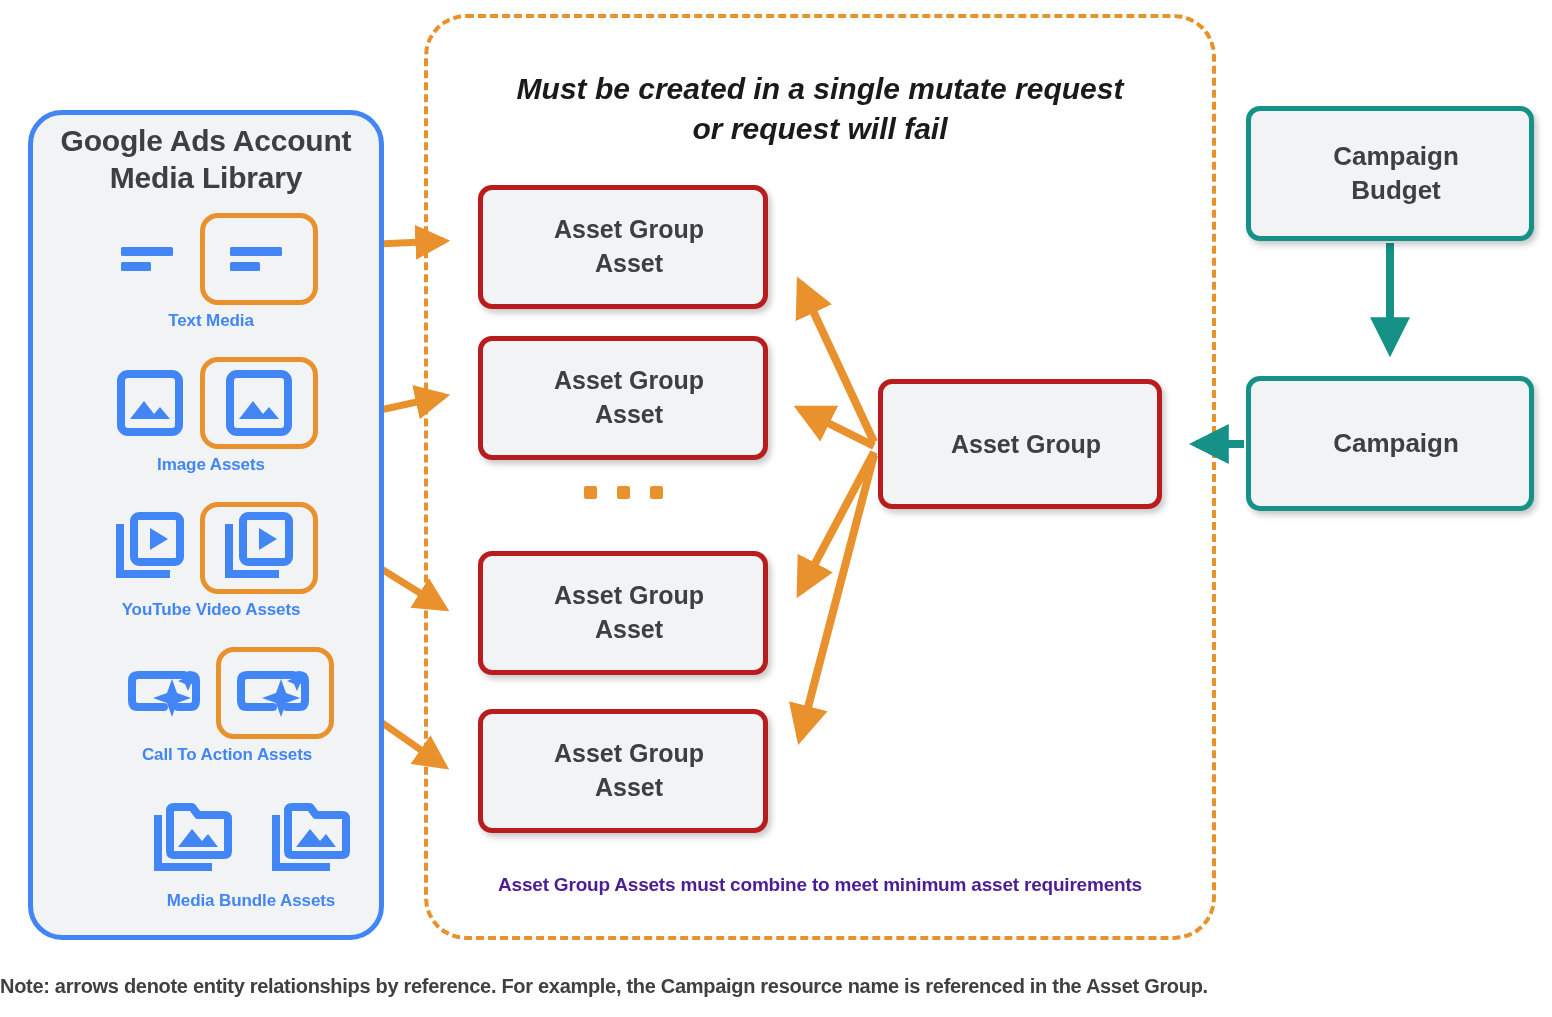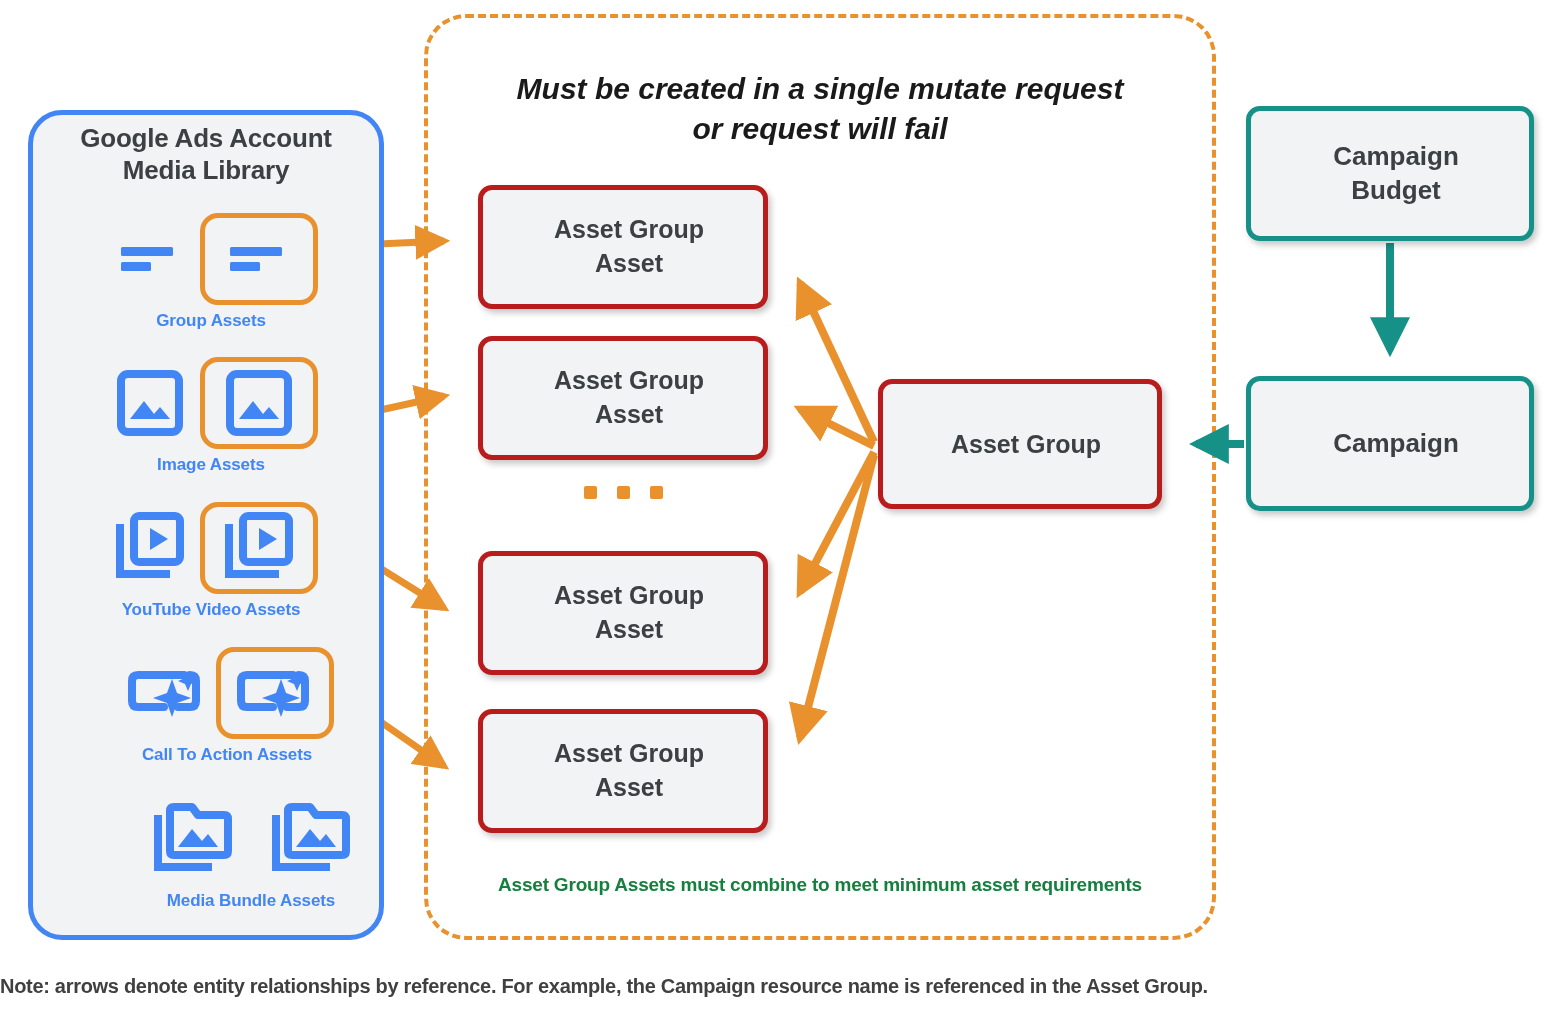--- a/index.html
+++ b/index.html
@@ -40,21 +40,21 @@
     border: 5px solid #4285f4;
     border-radius: 34px;
     box-sizing: border-box;
     z-index: 8;
   }
   #library-title {
     position: absolute;
     left: 0; top: 8px;
     width: 100%;
     text-align: center;
-    font-size: 26px;
+    font-size: 30px;
     font-weight: bold;
     color: #3c4043;
     line-height: 1.22;
     letter-spacing: -0.2px;
   }
 
   .asset-row {
     position: absolute;
     left: 0;
     width: 356px;
@@ -117,21 +117,21 @@
     margin-top: 13px;
   }
   #mutate-footnote {
     position: absolute;
     left: 430px;
     top: 874px;
     width: 780px;
     text-align: center;
     font-size: 19px;
     font-weight: bold;
-    color: #15803d;
+    color: #4c1d95;
     z-index: 9;
     letter-spacing: -0.2px;
   }
 
   
   .box {
     background: #f1f3f4;
     border-radius: 14px;
     box-sizing: border-box;
     display: flex;
@@ -262,21 +262,21 @@
             <rect x="2" y="25" width="30" height="9" rx="1.5" fill="#4285f4"></rect>
           </svg>
         </div>
         <div class="icon-slot highlighted">
           <svg width="62" height="44" viewBox="0 0 62 44">
             <rect x="2" y="10" width="52" height="9" rx="1.5" fill="#4285f4"></rect>
             <rect x="2" y="25" width="30" height="9" rx="1.5" fill="#4285f4"></rect>
           </svg>
         </div>
       </div>
-      <div class="asset-caption">Group Assets</div>
+      <div class="asset-caption">Text Media</div>
     </div>
 
     <div class="asset-row" style="top:240px;">
       <div class="icon-pair">
         <div class="icon-slot">
           <svg width="68" height="68" viewBox="0 0 68 68">
             <rect x="5" y="5" width="58" height="58" rx="7" fill="none" stroke="#4285f4" stroke-width="8"></rect>
             <path d="M14 50 L28 32 L38 45 L44 38 L54 50 Z" fill="#4285f4"></path>
           </svg>
         </div>

